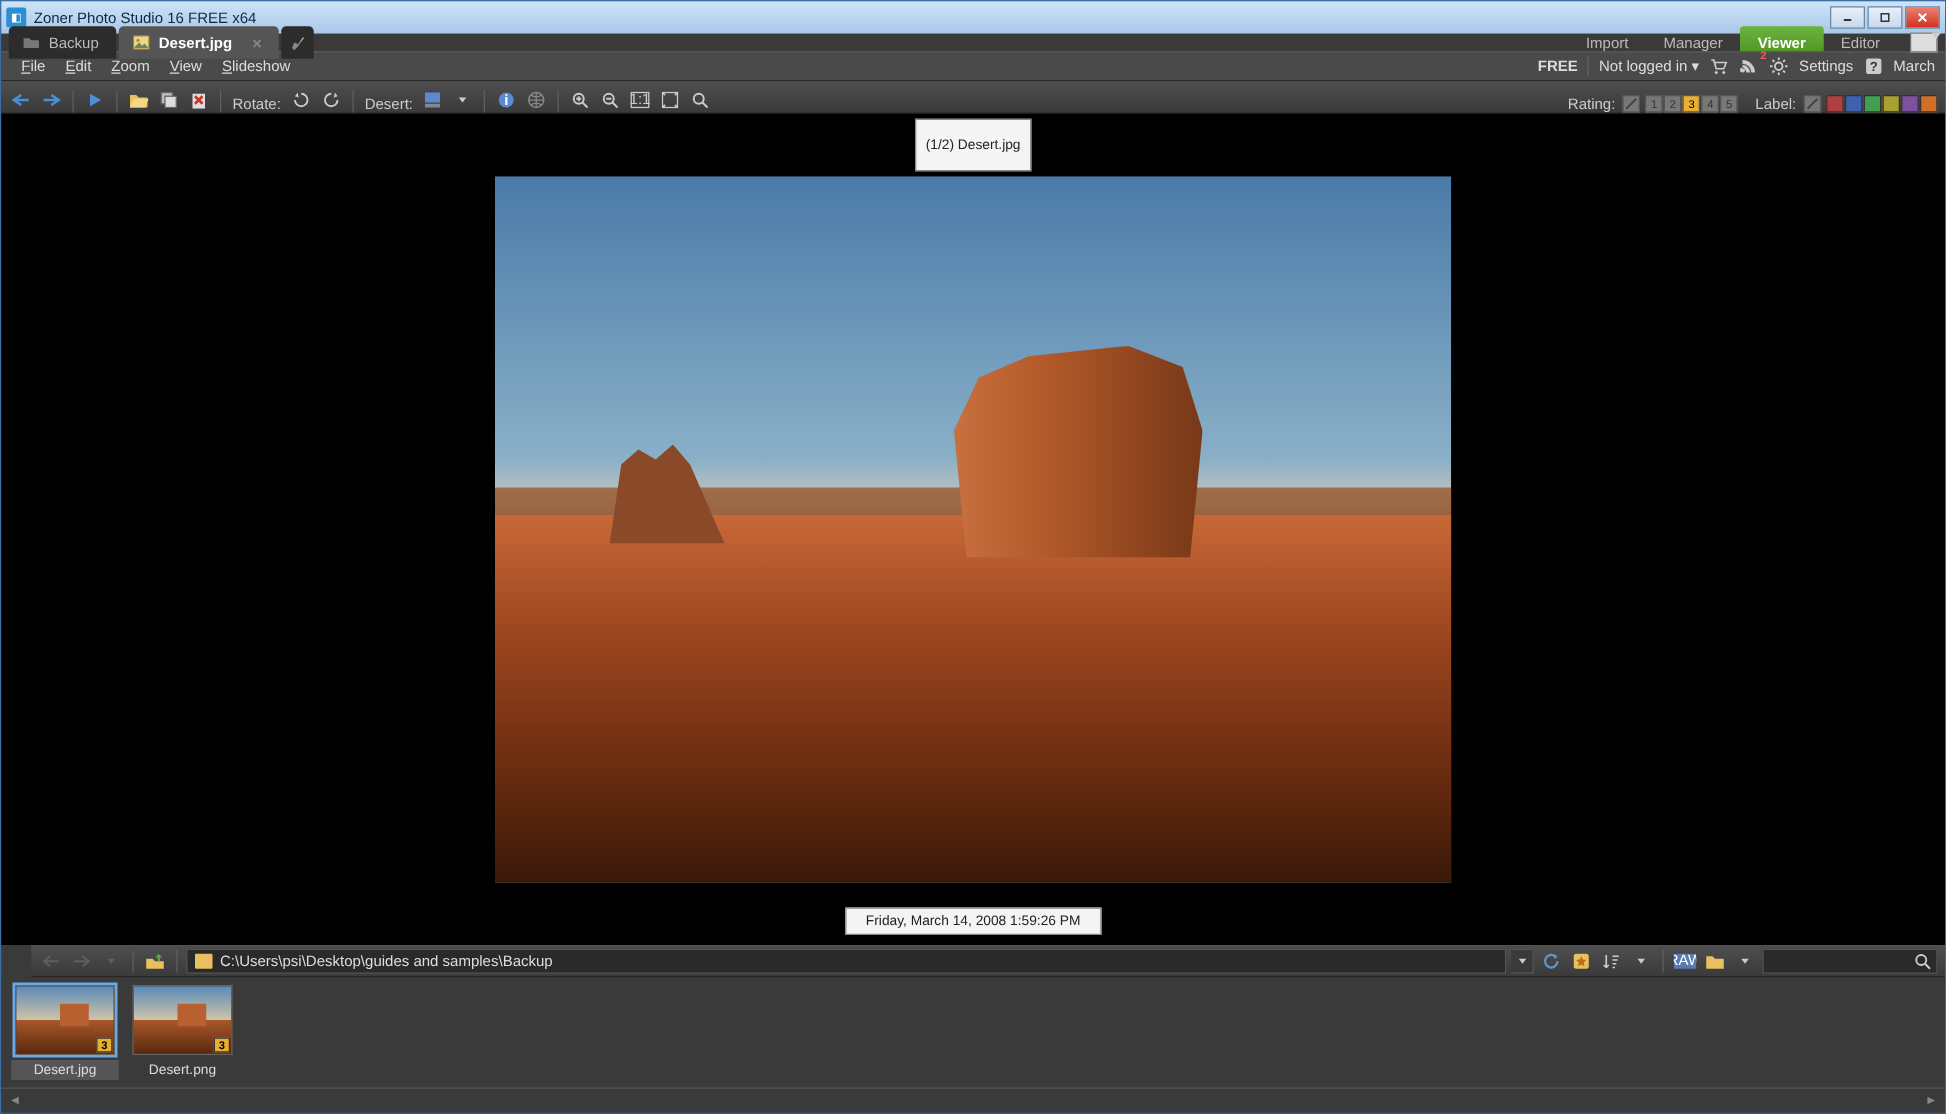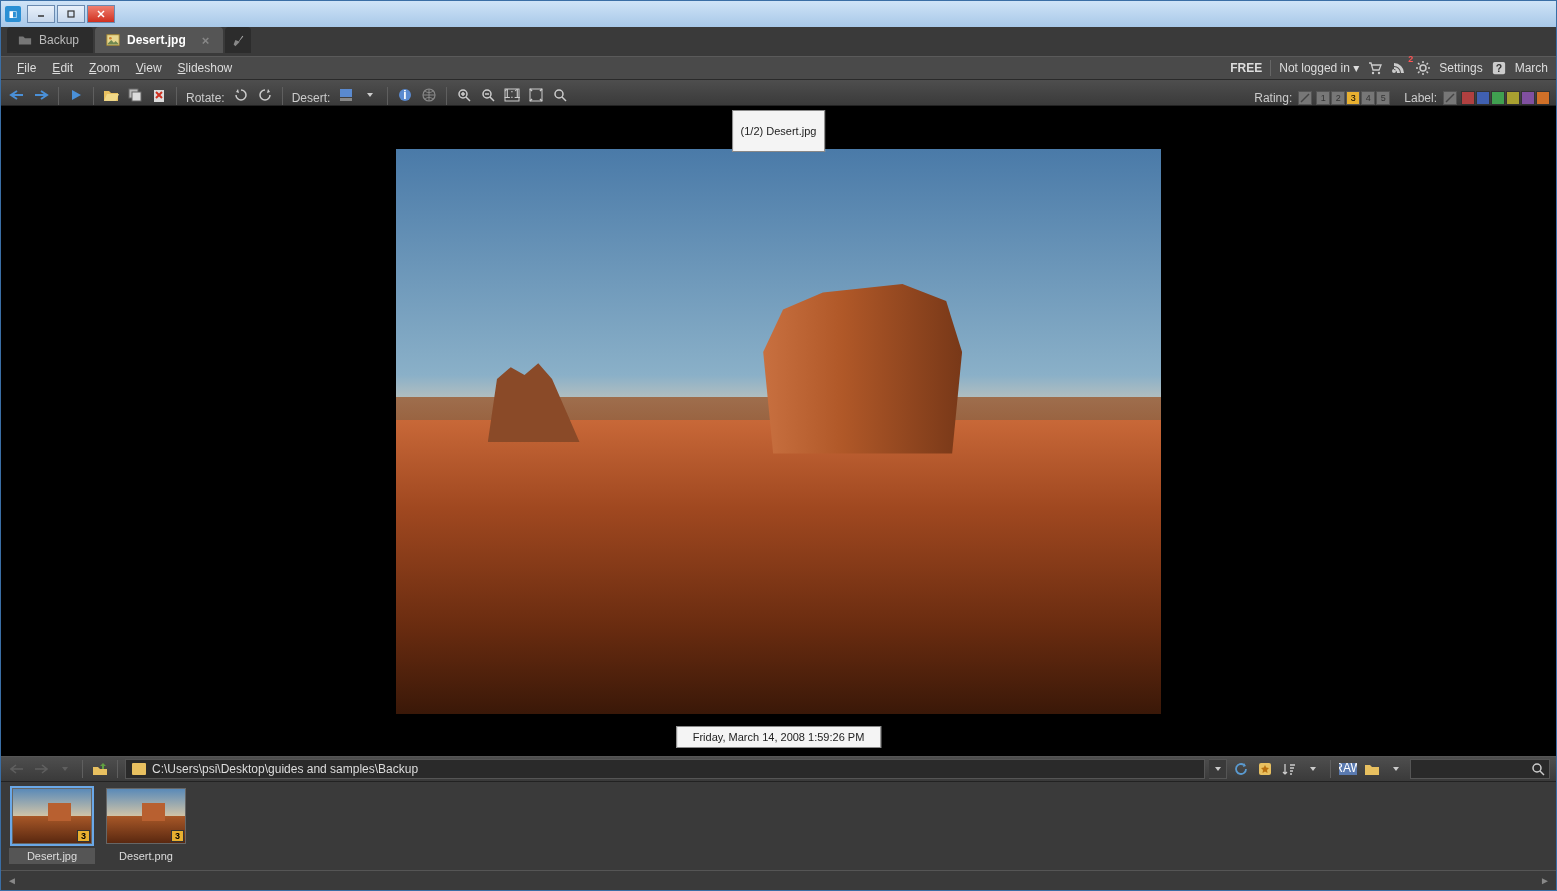--- a/index.html
+++ b/index.html
@@ -7,21 +7,21 @@
   .window { width:1557px; height:891px; display:flex; flex-direction:column; border:1px solid #3a6ea5; background:#3a3a3a; }
   
   .titlebar { height:26px; background:linear-gradient(#cfe3f7,#a8c8e8); display:flex; align-items:center; padding:0 4px; }
   .titlebar .app-icon { width:16px; height:16px; background:#2a8fd4; border-radius:2px; margin-right:6px; display:flex; align-items:center; justify-content:center; color:#fff; font-size:9px; }
   .titlebar .title { color:#0a2a4a; font-size:12px; flex:1; }
   .win-controls { display:flex; gap:2px; }
   .win-btn { width:28px; height:18px; border:1px solid #6a8ab0; background:linear-gradient(#e8f0fa,#c8d8ec); display:flex; align-items:center; justify-content:center; }
   .win-btn.close { background:linear-gradient(#f08070,#d03020); color:#fff; }
   .win-btn svg { width:10px; height:10px; }
   
-  .tabbar { height:29px; background:#3a3a3a; display:flex; align-items:flex-start; padding:0 6px; }
+  .tabbar { height:14px; background:#3a3a3a; display:flex; align-items:center; padding:0 6px; }
   .tab { height:26px; padding:0 14px 0 10px; display:flex; align-items:center; gap:6px; color:#bbb; border-radius:4px 4px 0 0; margin-right:2px; position:relative; }
   .tab.inactive { background:#2c2c2c; }
   .tab.active { background:#555; color:#fff; font-weight:bold; }
   .tab .tab-close { color:#888; font-size:13px; margin-left:10px; }
   .tab-glyph { width:14px; height:14px; }
   .modes { margin-left:auto; display:flex; align-items:center; gap:0; }
   .mode-link { padding:6px 14px; color:#bbb; cursor:default; }
   .mode-link.active { background:linear-gradient(#6db33f,#4a9020); color:#fff; font-weight:bold; border-radius:3px; }
   .mail { margin-left:10px; width:22px; height:16px; background:#ddd; position:relative; border:1px solid #777; }
   .mail:after { content:""; position:absolute; top:-1px; right:-4px; width:0; height:0; border-left:4px solid transparent; border-right:4px solid transparent; border-top:5px solid #ccc; }
@@ -49,21 +49,21 @@
   .photo { width:765px; height:565px; position:relative; overflow:hidden; }
   .sky { position:absolute; inset:0; background:linear-gradient(#4a7aa8 0%, #8ab0c8 40%, #d8ccb8 48%, #d8ccb8 48%); }
   .ground { position:absolute; left:0; right:0; top:48%; bottom:0; background:linear-gradient(#c86838 0%, #a04820 30%, #6a2c10 70%, #3a1808 100%); }
   .mesa { position:absolute; left:48%; top:24%; width:26%; height:30%; background:linear-gradient(90deg,#c87040 0%, #b05828 40%, #783818 100%); clip-path:polygon(5% 100%, 0% 40%, 10% 15%, 30% 5%, 70% 0%, 92% 10%, 100% 40%, 95% 100%); }
   .mesa2 { position:absolute; left:12%; top:38%; width:12%; height:14%; background:#8a4a28; clip-path:polygon(0% 100%, 10% 20%, 25% 5%, 40% 15%, 55% 0%, 70% 20%, 100% 100%); }
   .ridge { position:absolute; left:0; right:0; top:44%; height:8%; background:linear-gradient(#9a5a30,#7a3a18); opacity:.8; }
   .info-chip { position:absolute; background:#f4f4f4; border:1px solid #888; padding:14px 8px; color:#222; font-size:11px; }
   .chip-top { top:4px; left:50%; transform:translateX(-50%); }
   .chip-bot { bottom:8px; left:50%; transform:translateX(-50%); padding:4px 16px; }
   
-  .pathbar { height:26px; background:linear-gradient(#4e4e4e,#3a3a3a); border-top:1px solid #555; border-bottom:1px solid #222; display:flex; align-items:center; padding:0 6px; gap:4px; color:#ccc; }
+  .pathbar { height:26px; background:linear-gradient(#4e4e4e,#3a3a3a); border-top:1px solid #555; border-bottom:1px solid #222; display:flex; align-items:center; padding:0 6px; gap:4px; color:#ccc;margin-left:24px; }
   .path-field { flex:1; background:#2a2a2a; border:1px solid #555; height:20px; display:flex; align-items:center; padding:0 6px; gap:6px; color:#ddd; }
   .path-field .folder-ico { width:14px; height:12px; background:#e8c060; border-radius:1px; }
   .path-dd { width:18px; height:20px; background:#3a3a3a; border:1px solid #555; border-left:0; display:flex; align-items:center; justify-content:center; }
   .search-field { width:140px; height:20px; background:#2a2a2a; border:1px solid #555; display:flex; align-items:center; justify-content:flex-end; padding:0 4px; }
   
   .filmstrip { height:88px; background:#3a3a3a; display:flex; align-items:flex-start; padding:6px 8px; gap:8px; }
   .thumb { width:86px; display:flex; flex-direction:column; align-items:center; }
   .thumb-img { width:80px; height:56px; position:relative; border:1px solid #666; overflow:hidden; }
   .thumb.selected .thumb-img { outline:2px solid #6aa8e8; }
   .thumb-img .tsky { position:absolute; inset:0; background:linear-gradient(#5a8ab8,#d0c4a8 50%,#a85828 50%,#5a2810); }
@@ -77,20 +77,21 @@
   .statusbar .sb-right { margin-left:auto; color:#888; font-size:10px; }
   svg { display:block; }
 </style>
 </head>
 <body>
 
 <div class="window">
 
   <div class="titlebar">
     <div class="app-icon">◧</div>
+    <div class="title">Zoner Photo Studio 16 FREE x64</div>
     <div class="win-controls">
       <div class="win-btn">
           <svg viewBox="0 0 10 10">
             <line x1="2" y1="7" x2="8" y2="7" stroke="#333" stroke-width="1.5"></line>
           </svg>
         </div>
       <div class="win-btn">
           <svg viewBox="0 0 10 10">
             <rect x="2" y="2" width="6" height="6" fill="none" stroke="#333" stroke-width="1.2"></rect>
           </svg>
@@ -124,20 +125,27 @@
       <span>Desert.jpg</span>
       <span class="tab-close">×</span>
     </div>
     <div class="tab inactive" style="width:26px;padding:0;justify-content:center">
       <span class="icon16">
           <svg viewBox="0 0 16 16" width="14" height="14">
             <path d="M3 13l2-5 5 2-5 5z" fill="#888"></path>
             <path d="M9 9l4-6 1 1-5 6z" fill="#aaa"></path>
           </svg>
         </span>
+    </div>
+    <div class="modes">
+      <div class="mode-link">Import</div>
+      <div class="mode-link">Manager</div>
+      <div class="mode-link active">Viewer</div>
+      <div class="mode-link">Editor</div>
+      <div class="mail"></div>
     </div>
   </div>
 
   <div class="menubar">
     <div class="menu-item"><span class="ul">F</span>ile</div>
     <div class="menu-item"><span class="ul">E</span>dit</div>
     <div class="menu-item"><span class="ul">Z</span>oom</div>
     <div class="menu-item"><span class="ul">V</span>iew</div>
     <div class="menu-item"><span class="ul">S</span>lideshow</div>
     <div class="menubar-right">

